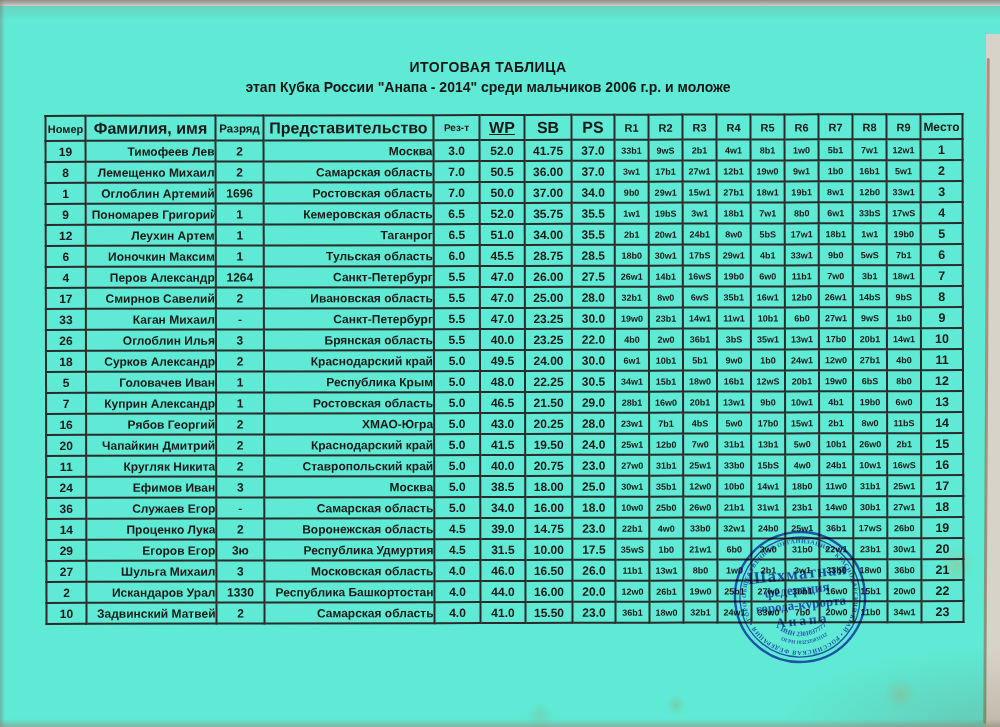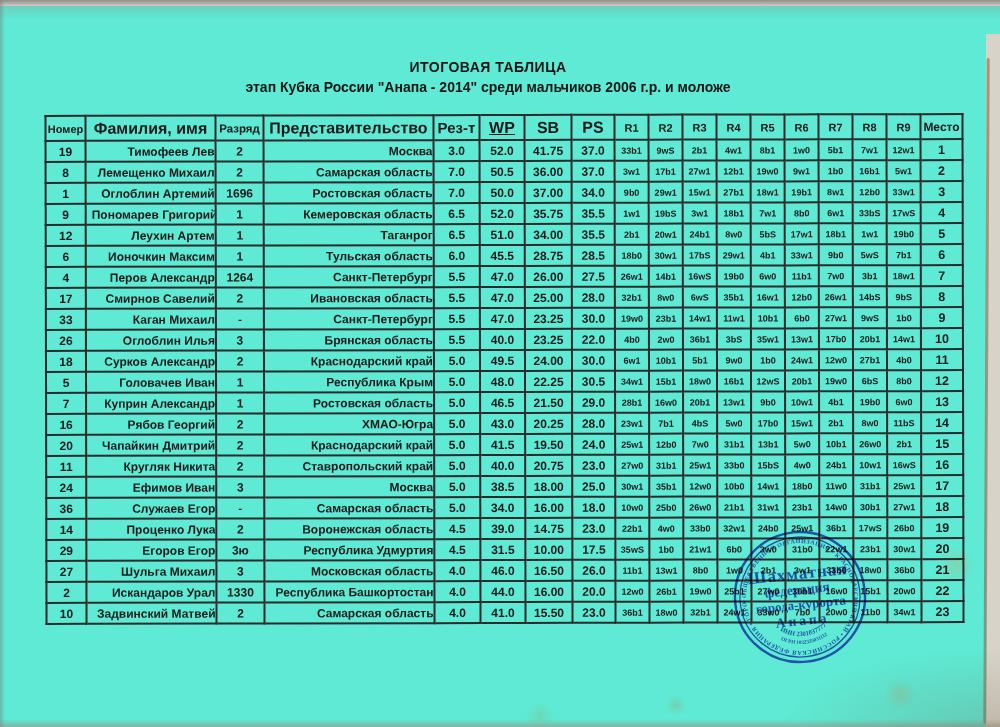--- a/index.html
+++ b/index.html
@@ -37,21 +37,21 @@
     border-collapse:collapse;table-layout:fixed;background:transparent;
     transform:rotate(-0.12deg);}
   table.results th,table.results td{border:2px solid #2b2b2b;color:#191919;
     overflow:hidden;white-space:nowrap;padding:0;text-align:center;}
   table.results th{height:23px;font-size:16px;font-weight:700;}
   table.results td{height:19px;font-size:12px;font-weight:700;}
   table.results th:nth-child(1){width:38px;font-size:11px;}
   table.results th:nth-child(2){width:128px;}
   table.results th:nth-child(3){width:46px;font-size:11.5px;margin-top:41px;}
   table.results th:nth-child(4){width:168px;}
-  table.results th:nth-child(5){width:44px;font-size:15px;}
+  table.results th:nth-child(5){width:44px;font-size:10px;}
   table.results th:nth-child(6){width:43px;text-decoration:underline;}
   table.results th:nth-child(7){width:45px;}
   table.results th:nth-child(8){width:41px;}
   table.results th:nth-child(n+9):nth-child(-n+17){width:32px;font-size:11px;margin-left:16px;}
   table.results th:nth-child(18){width:40px;font-size:12px;}
   table.results td:nth-child(2),table.results td:nth-child(4){
     text-align:right;padding-left:5px;}
   table.results td:nth-child(n+9):nth-child(-n+17){font-size:9px;}
   table.results td:nth-child(18){font-size:12.5px;}
   

